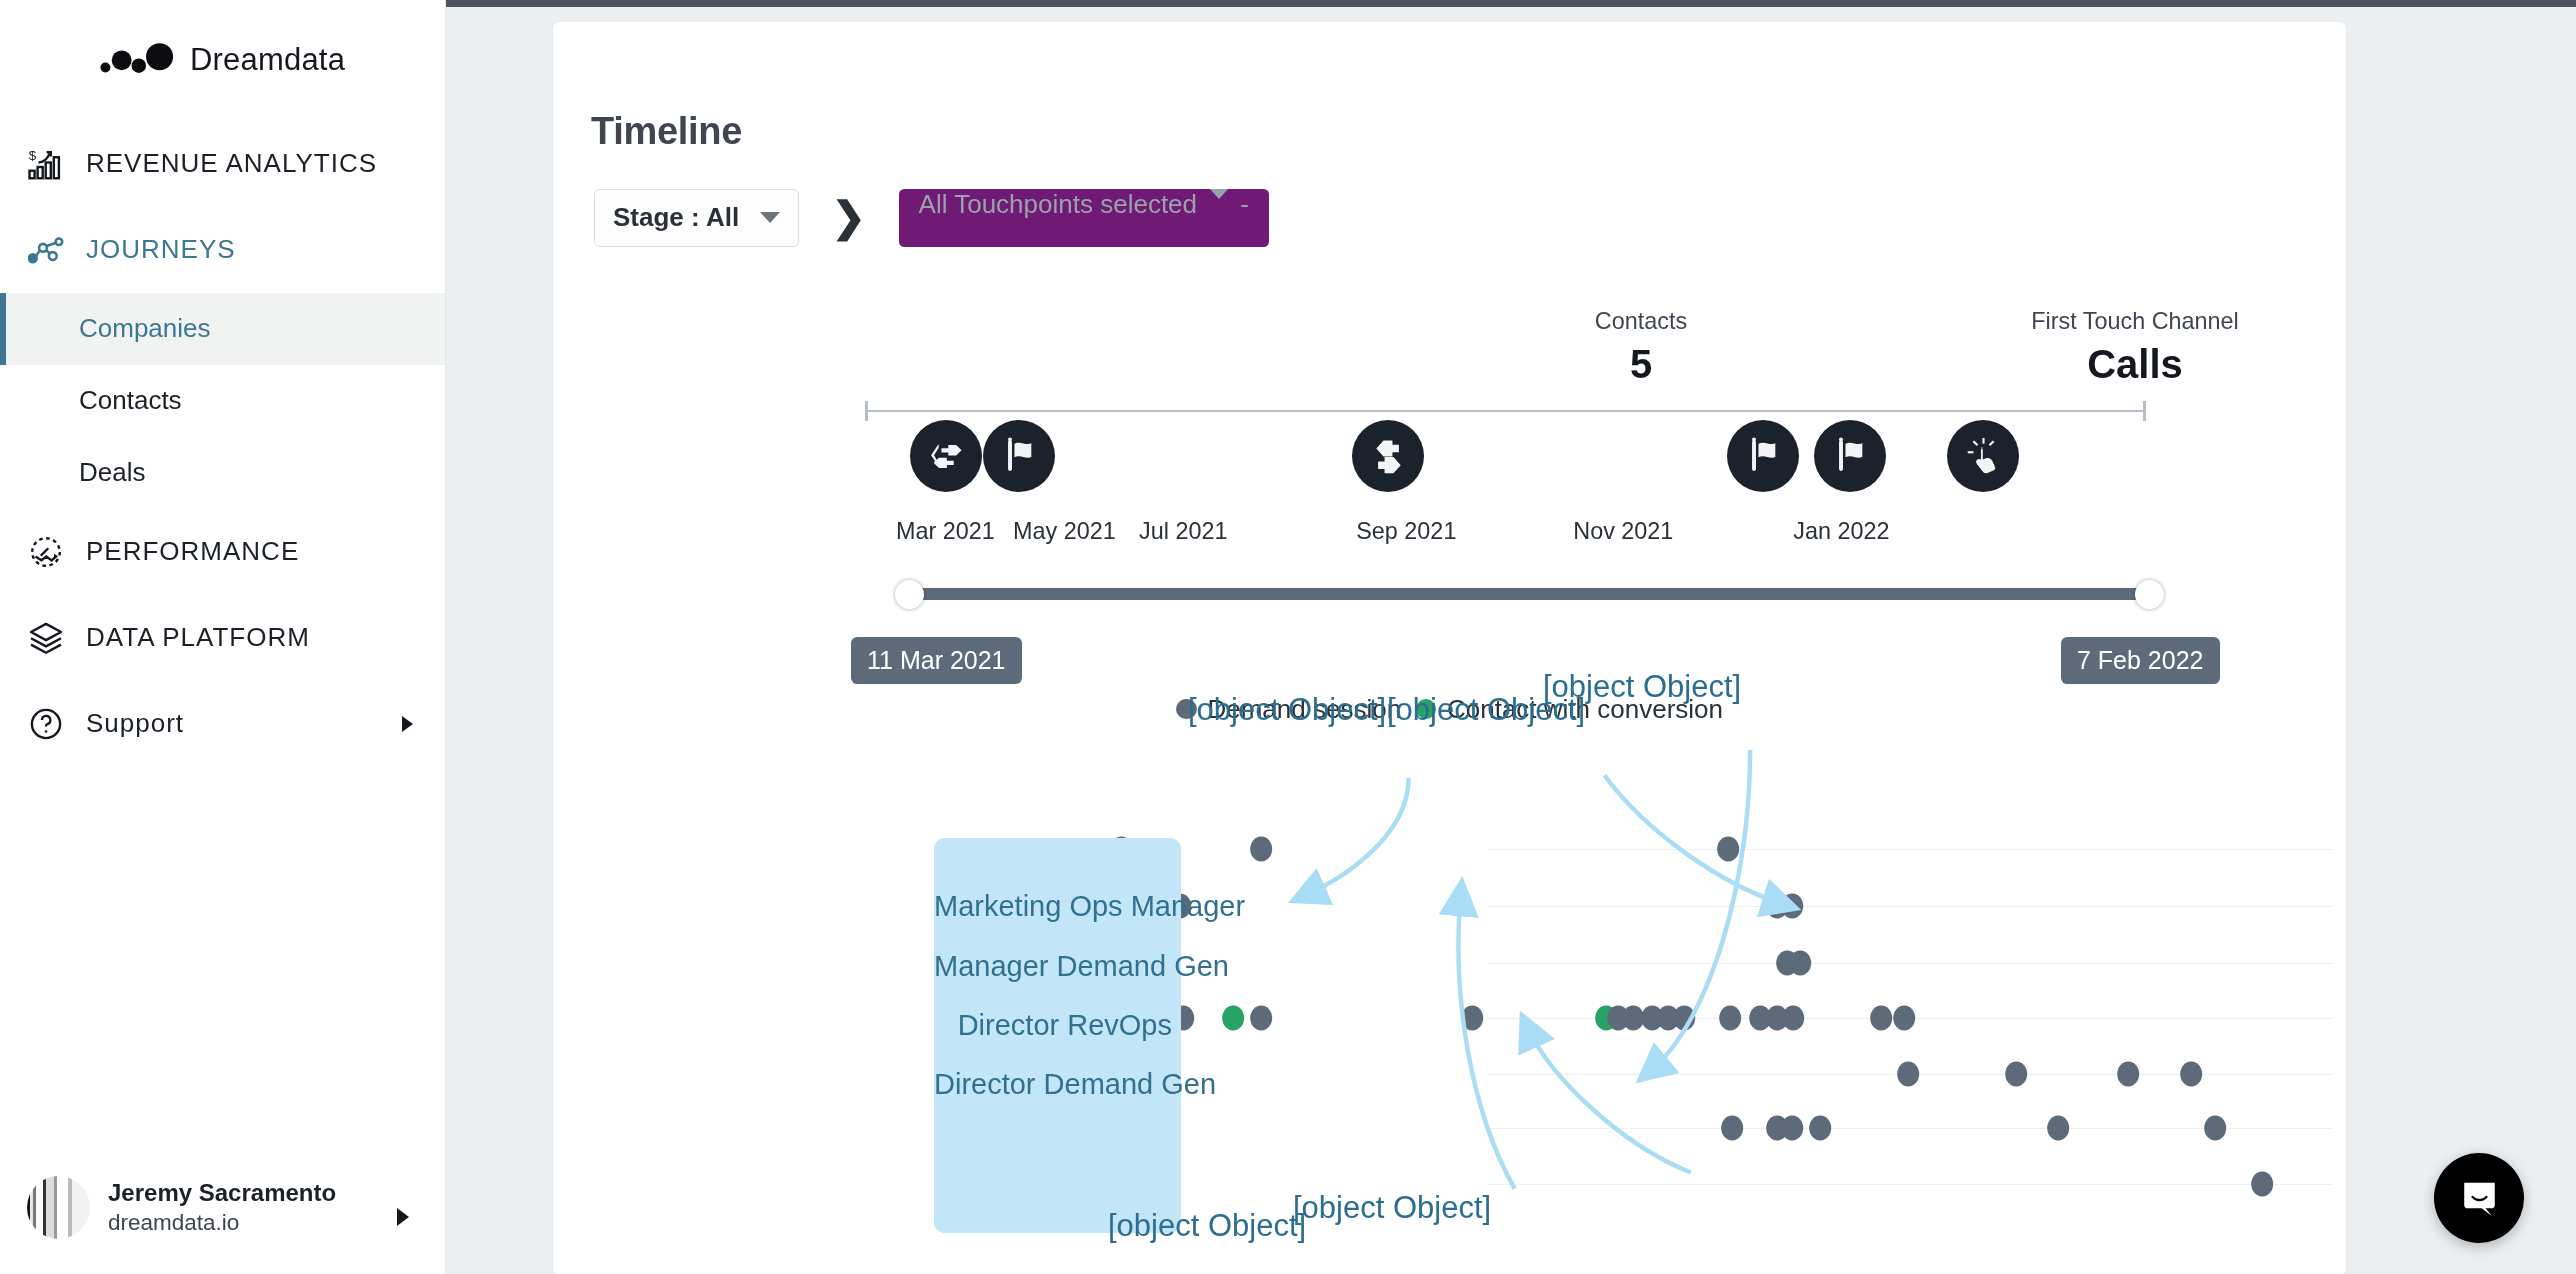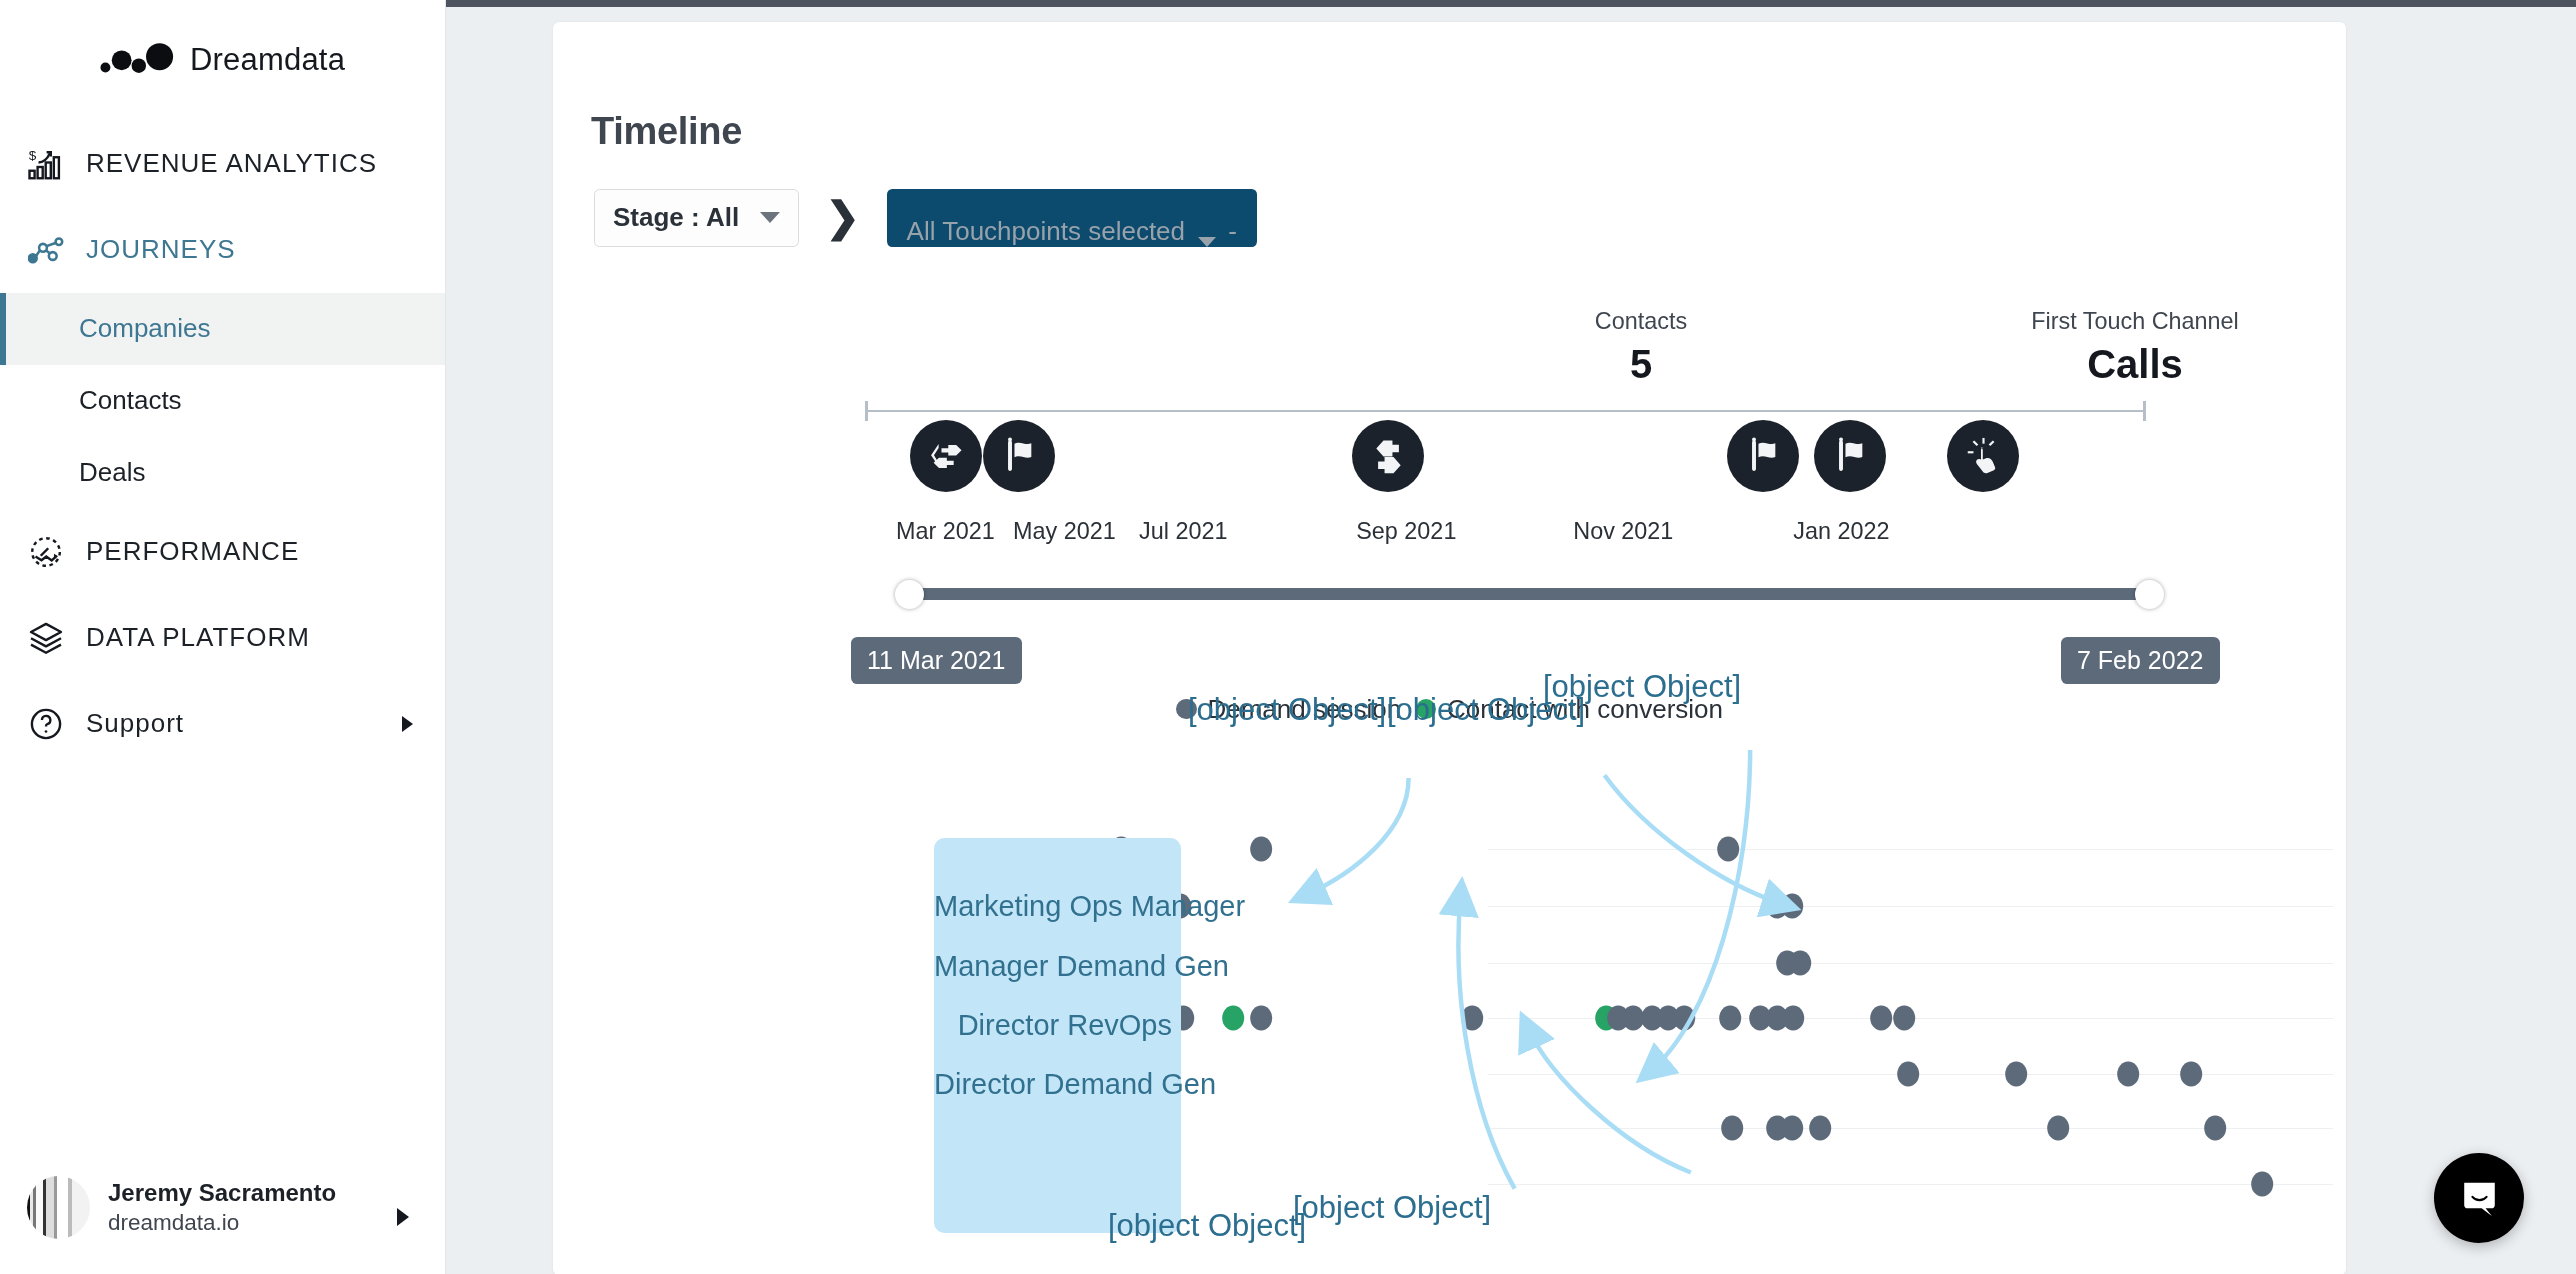--- a/index.html
+++ b/index.html
@@ -83,34 +83,34 @@
     position:absolute; left:553px; top:21.6px; width:1793px; height:1253px;
     background:#ffffff; border-radius:6.3px; overflow:hidden;
     box-shadow:0 0.9px 2.7px rgba(0,0,0,.06);
   }
   .card-title {
     position:absolute; left:38px; top:88px;
     font-size:38px; color:#3f464f; font-weight:bold; letter-spacing:-0.3px;
   }
 
   
-  .filters { position:absolute; left:41px; top:167px; display:flex; align-items:center; gap:23px; }
+  .filters { position:absolute; left:41px; top:167px; display:flex; align-items:center; gap:29px; }
   .stage-select {
     display:flex; align-items:center; justify-content:space-between;
     width:205px; height:58px; padding:0 18px;
     background:#fdfdfd; border:0.9px solid #d8dcdf; border-radius:5.4px;
     font-size:26px; font-weight:bold; color:#2b3138; cursor:pointer;
   }
   .caret-down { width:0;height:0;border-top:11.7px solid #6b737c;
     border-left:10px solid transparent;border-right:10px solid transparent;}
   .chev-sep { font-size:41px; color:#2b3138; font-weight:bold; line-height:1; padding:0 3.6px;}
   .tp-select {
-    display:flex; align-items:flex-end; gap:12.6px;
+    display:flex; align-items:flex-start; gap:12.6px;
     height:58px; padding:0 20px;
-    background:#0c4a6e; border-radius:5.4px;
+    background:#701a75; border-radius:5.4px;
     font-size:26px; color:#98a2ab; cursor:pointer;
   }
   .caret-down-lite { width:0;height:0;border-top:10.8px solid #98a2ab;
     border-left:9px solid transparent;border-right:9px solid transparent;}
 
   
   .kpi { position:absolute; text-align:center; }
   .kpi .label { font-size:23.4px; color:#3f464f; }
   .kpi .value { font-size:40px; font-weight:bold; color:#15191f; margin-top:7.2px;}
   .ms {

